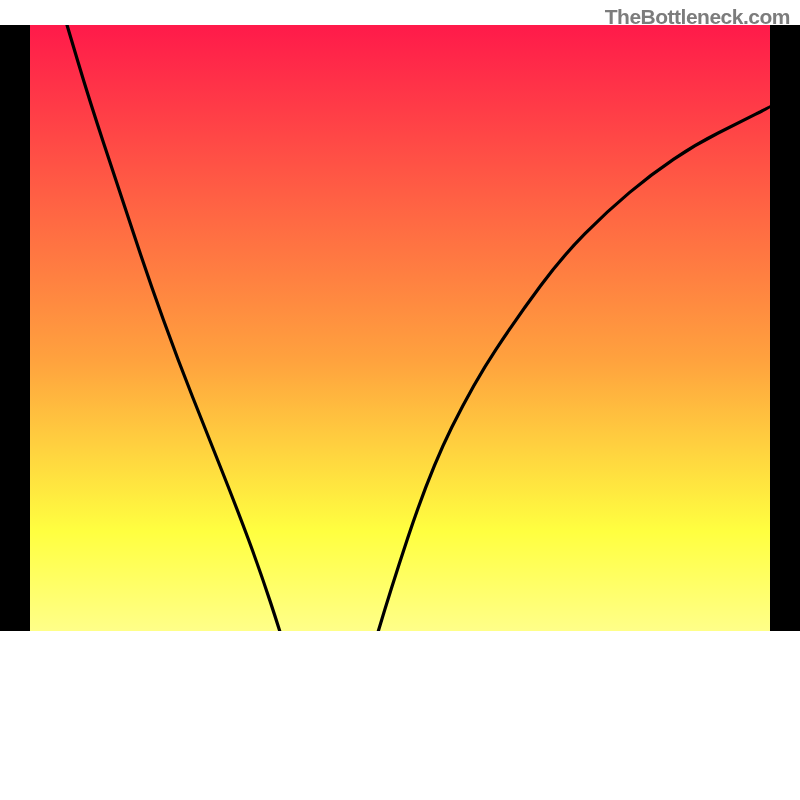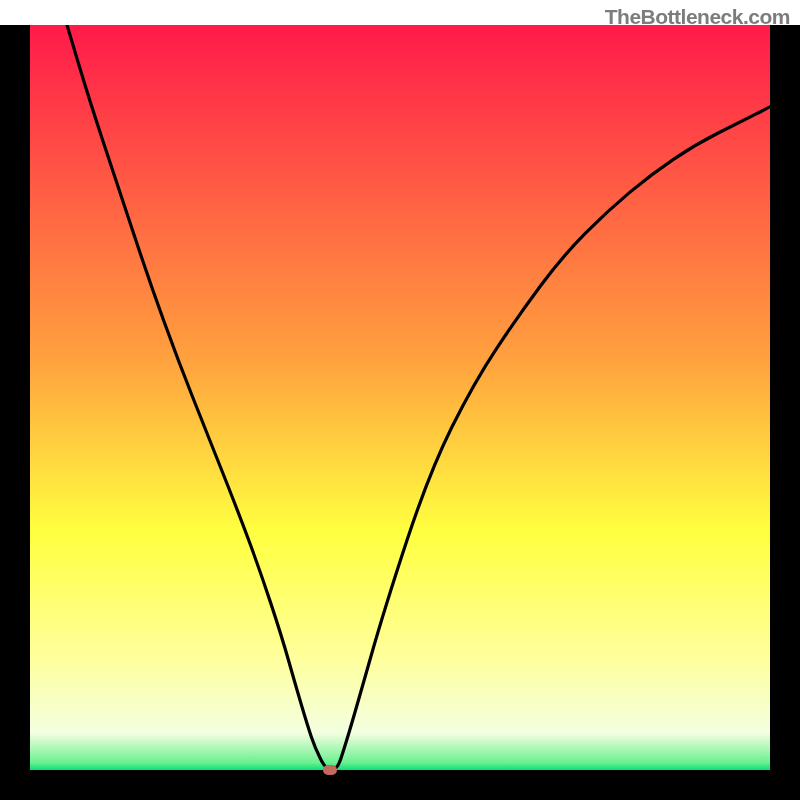--- a/index.html
+++ b/index.html
@@ -4,21 +4,21 @@
 <style>
   body {
     margin: 0;
     padding: 0;
     background: #fff;
     font-family: Arial, Helvetica, sans-serif;
   }
   .wrap {
     position: relative;
     width: 800px;
-    height: 800px;
+    height: 631px;
   }
   .attrib {
     position: absolute;
     top: 5px;
     right: 10px;
     font-size: 21px;
     font-weight: bold;
     color: #7c7c7c;
     letter-spacing: -0.5px;
   }

